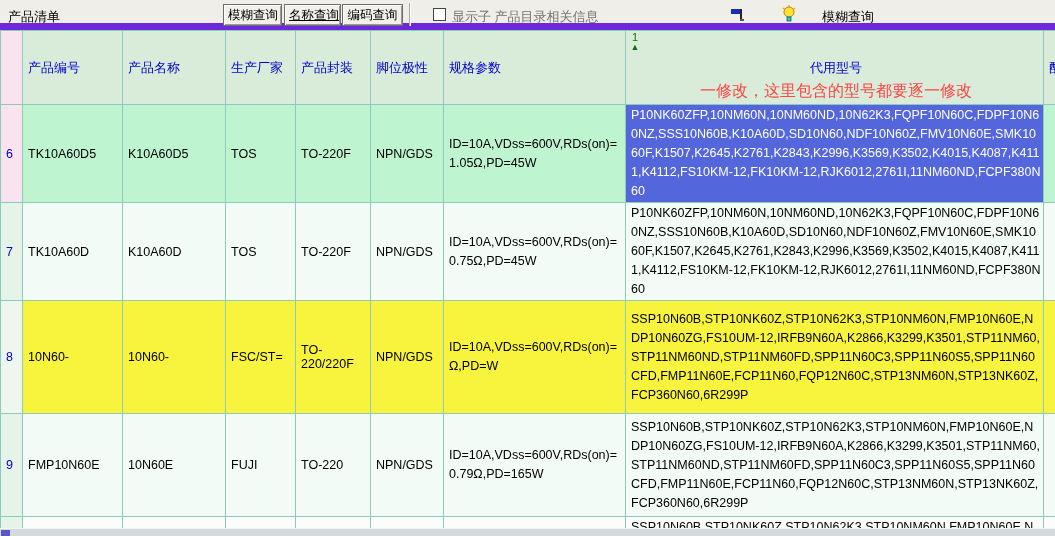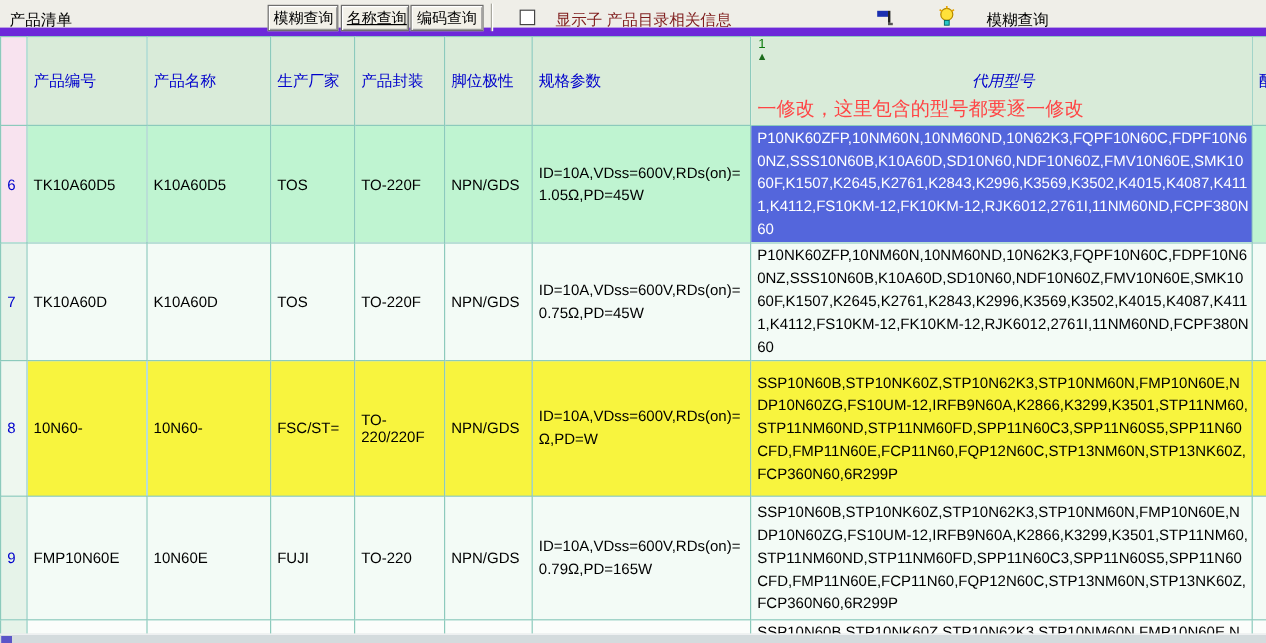--- a/index.html
+++ b/index.html
@@ -24,21 +24,21 @@
     background:#f2f0e8; border:1px solid #6e6e6e;
     box-shadow: inset 1px 1px 0 #ffffff, inset -1px -1px 0 #9a9a9a;
     font-family:"Liberation Sans", sans-serif; white-space:nowrap; padding:0 4px;
   }
   .tb-sep { position:absolute; left:409px; top:3px; width:2px; height:23px;
     border-left:1px solid #a9a89f; border-right:1px solid #ffffff; }
   .tb-checkbox {
     position:absolute; left:433px; top:8px; width:13px; height:13px;
     background:#fff; border:1px solid #444;
   }
-  .tb-cb-label { position:absolute; left:452px; top:8px; font-size:13px; color:#7f1d1d; white-space:nowrap;margin-left:11px; }
+  .tb-cb-label { position:absolute; left:452px; top:8px; font-size:13px; color:#737373; white-space:nowrap; }
   .tb-menu-label { position:absolute; left:822px; top:8px; font-size:13px; color:#000; white-space:nowrap; }
   .tb-icon { position:absolute; width:16px; height:16px; }
   
   table.grid {
     position:absolute; left:0; top:30px; width:1055px;
     border-collapse:collapse; table-layout:fixed;
     font-size:12.5px; color:#000;
   }
   table.grid td, table.grid th {
     border:1px solid #8ccabc; overflow:hidden; vertical-align:middle;
@@ -63,22 +63,22 @@
   }
   td.spec { line-height:19px; word-break:break-all; padding-right:3px; }
   .r6 td.subs.sel { background:#5466dc; color:#ffffff; }
   
   th.subs-hd { position:relative; padding:0; }
   .col-marker {
     position:absolute; left:2px; top:1px; width:14px; text-align:center;
     line-height:11px; font-size:11px; color:#0a7a0a;
   }
   .col-marker .arrow { display:block; font-size:9px; color:#1c6b1c; line-height:9px; }
-  .subs-title { margin-top:25px; text-align:center; color:#0000cc; font-size:13px;font-style:italic; }
-  .subs-note  { margin-top:4px; text-align:left; color:#ff4545; font-size:16px; white-space:nowrap; }
+  .subs-title { margin-top:25px; text-align:center; color:#0000cc; font-size:13px; }
+  .subs-note  { margin-top:4px; text-align:center; color:#ff4545; font-size:16px; white-space:nowrap; }
   th.clip { padding:1px 0 1px 2px; text-align:left; white-space:nowrap; }
   
   .hscroll {
     position:absolute; left:0; top:528px; width:1055px; height:8px;
     background:#d4dbdd; border-top:1px solid #f4f6f6;
   }
   .hscroll-thumb { position:absolute; left:1px; top:1px; width:9px; height:7px; background:#5b55c8; }
 </style>
 </head>
 <body>

